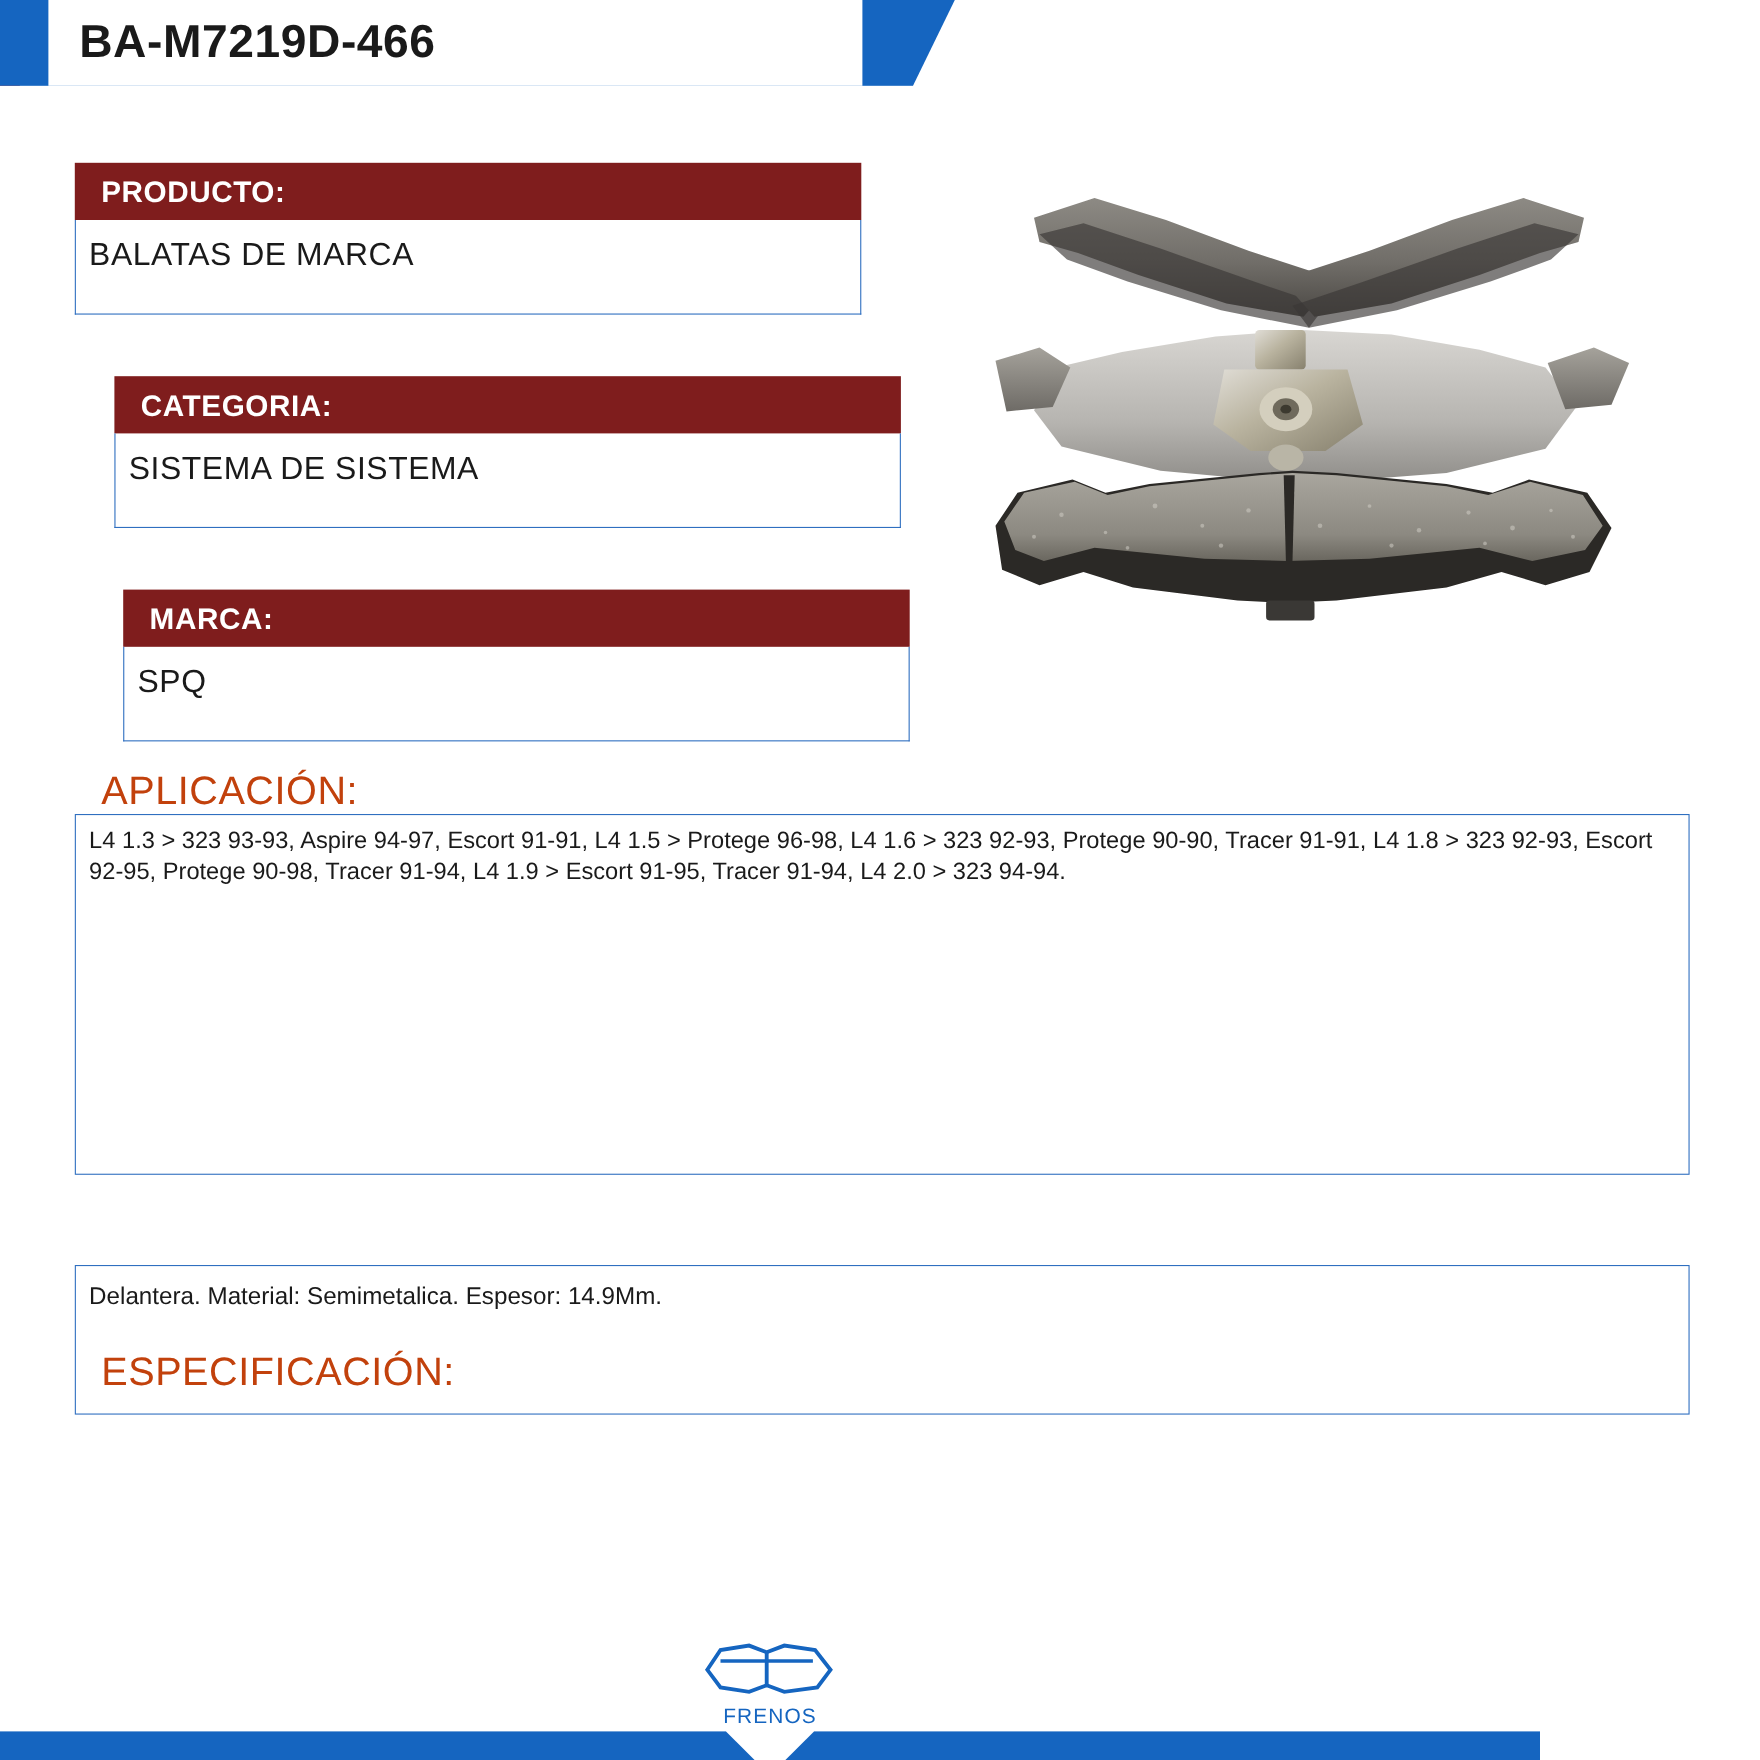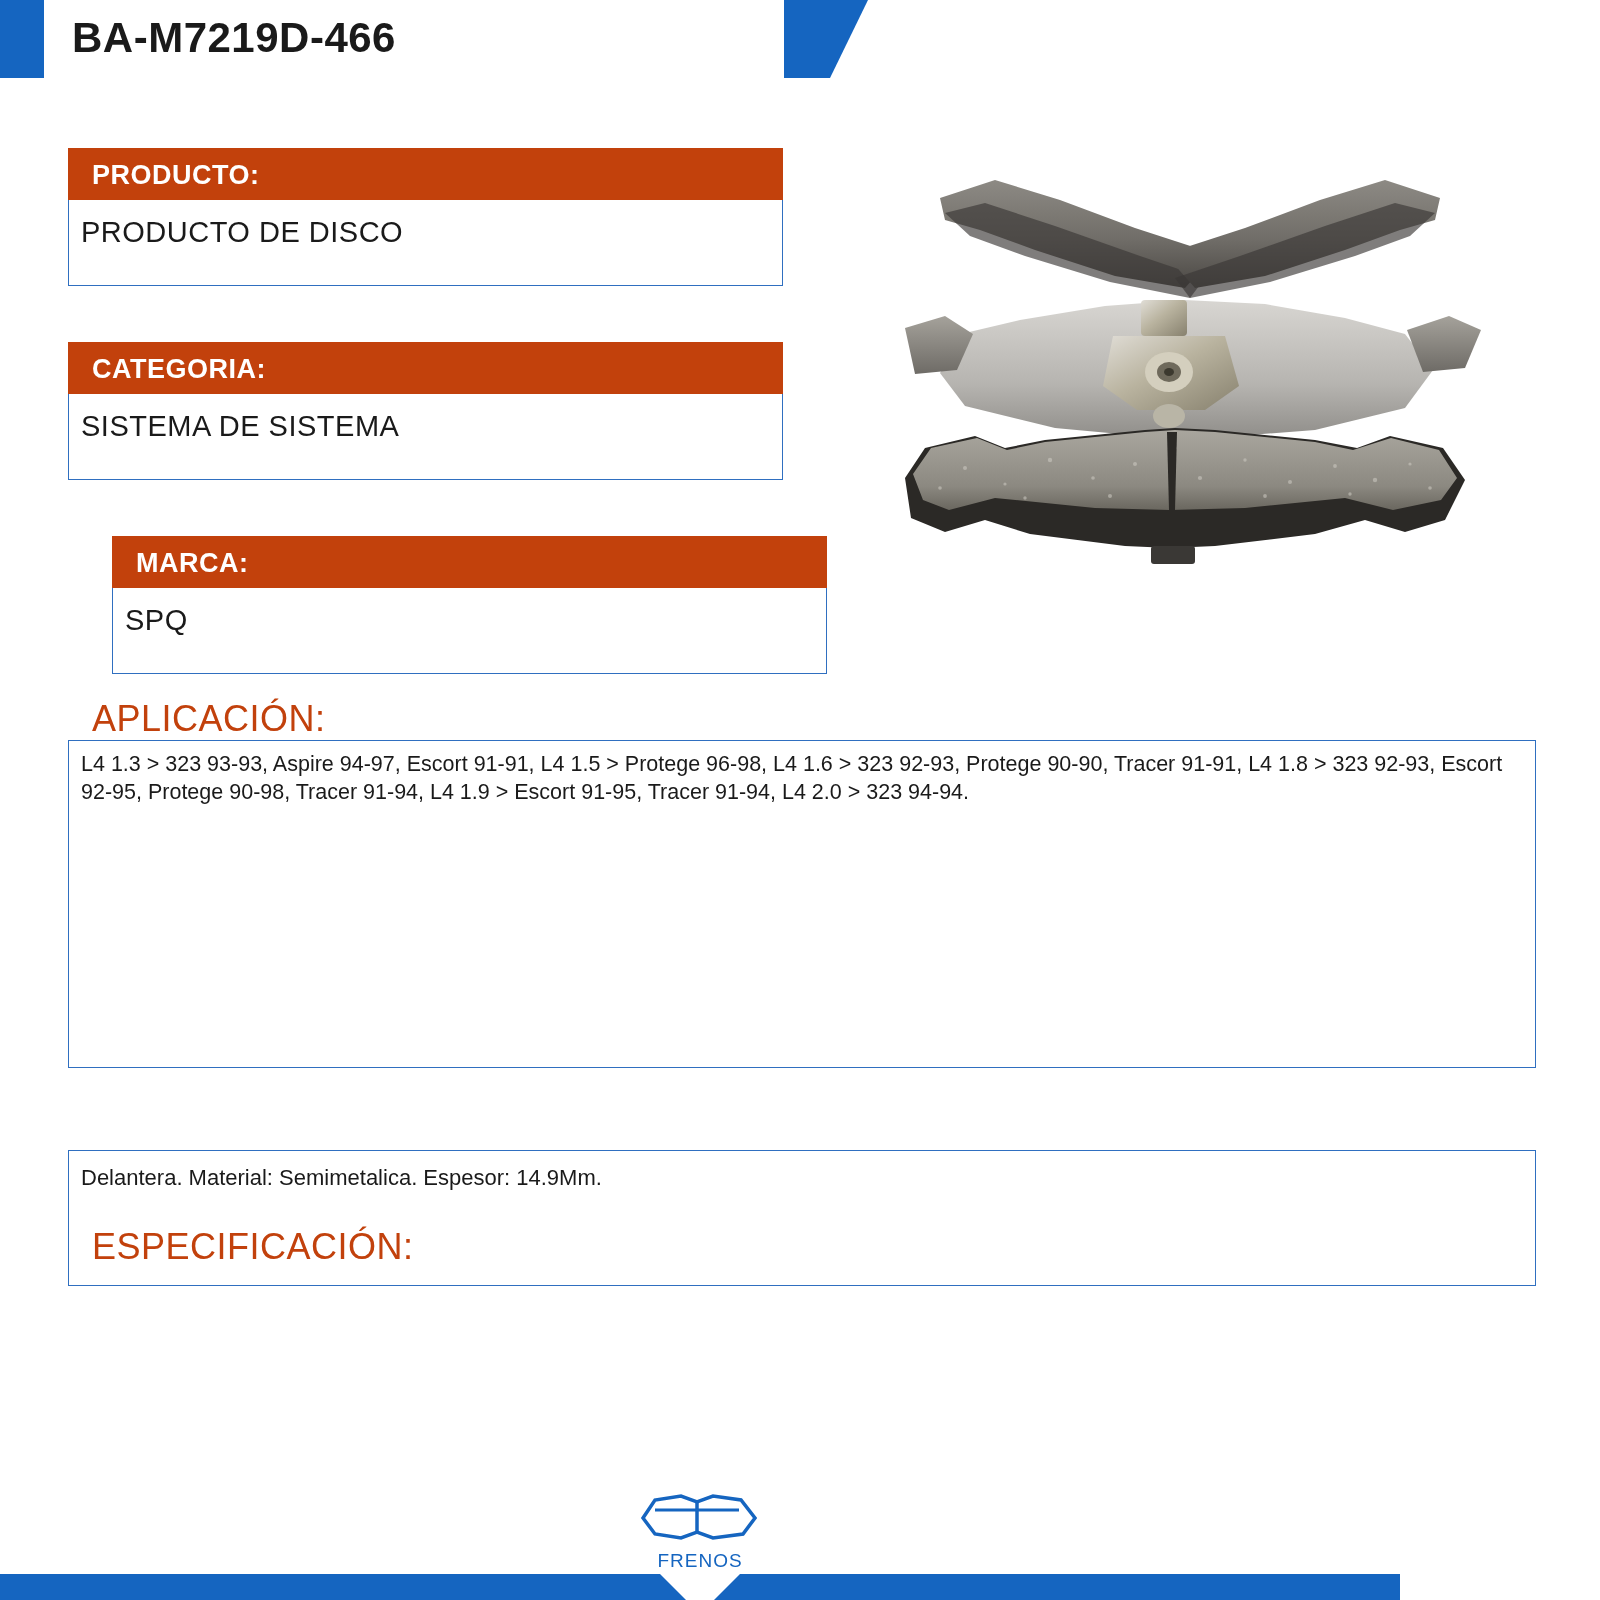--- a/index.html
+++ b/index.html
@@ -69,42 +69,42 @@
     white-space: nowrap;
   }
 
   
   .info-block {
     position: absolute;
     left: 68px;
     width: 715px;
   }
   .info-label {
-    background: #c2410c;
+    background: #7f1d1d;
     color: #ffffff;
     font-size: 27px;
     font-weight: bold;
     padding: 12px 0 12px 24px;
     letter-spacing: 0.5px;
     box-sizing: border-box;
     height: 52px;
   }
   .info-value {
     border: 1px solid #2f6fc0;
     border-top: none;
     height: 86px;
     box-sizing: border-box;
     font-size: 29px;
     color: #1a1a1a;
     padding: 16px 0 0 12px;
     letter-spacing: 0.5px;
   }
 
   .blk-producto { top: 148px; }
-  .blk-categoria { top: 342px; }
+  .blk-categoria { top: 342px; margin-left: 36px; }
   .blk-marca { top: 536px; padding-left: 44px; }
 
   
   .product-img {
     position: absolute;
     left: 845px;
     top: 148px;
     width: 690px;
     height: 480px;
   }
@@ -215,21 +215,21 @@
 
 <div class="header">
   <div class="header-red"></div>
   <div class="header-bar"></div>
   <div class="header-white"></div>
   <div class="header-title">BA-M7219D-466</div>
 </div>
 
 <div class="info-block blk-producto">
   <div class="info-label">PRODUCTO:</div>
-  <div class="info-value">PRODUCTO DE DISCO</div>
+  <div class="info-value">BALATAS DE MARCA</div>
 </div>
 
 <div class="info-block blk-categoria">
   <div class="info-label">CATEGORIA:</div>
   <div class="info-value">SISTEMA DE SISTEMA</div>
 </div>
 
 <div class="info-block blk-marca">
   <div class="info-label">MARCA:</div>
   <div class="info-value">SPQ</div>

